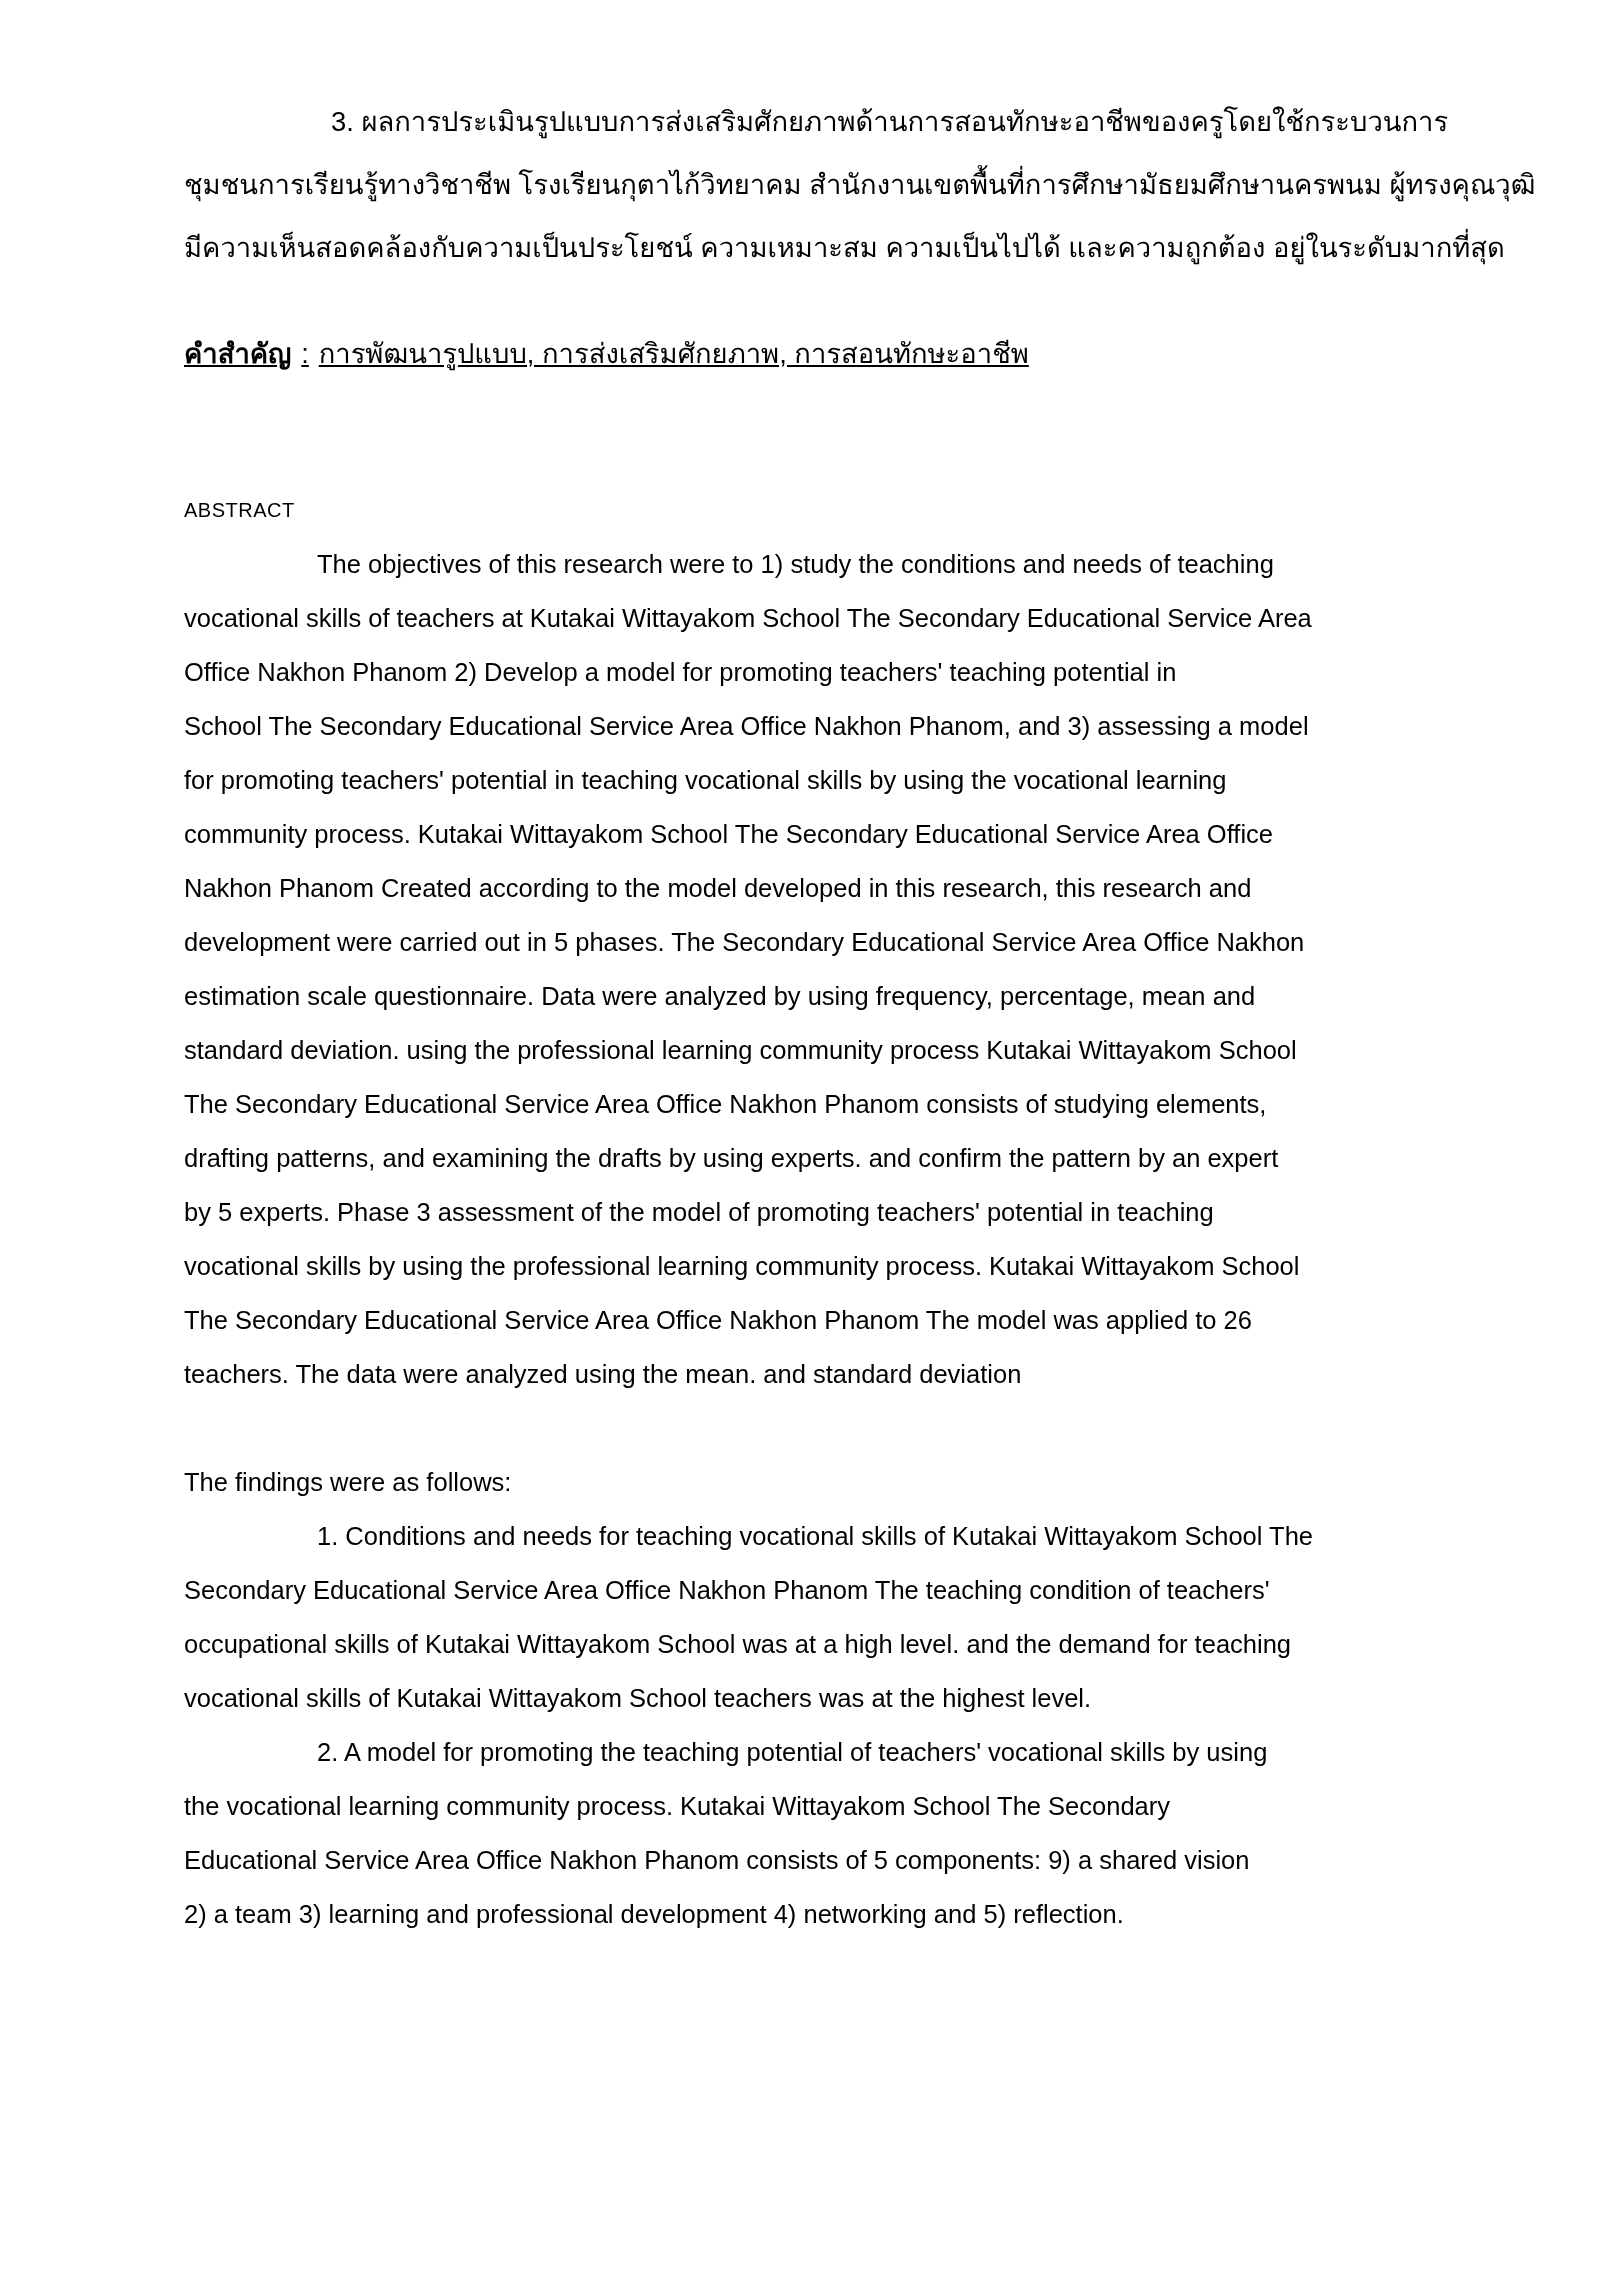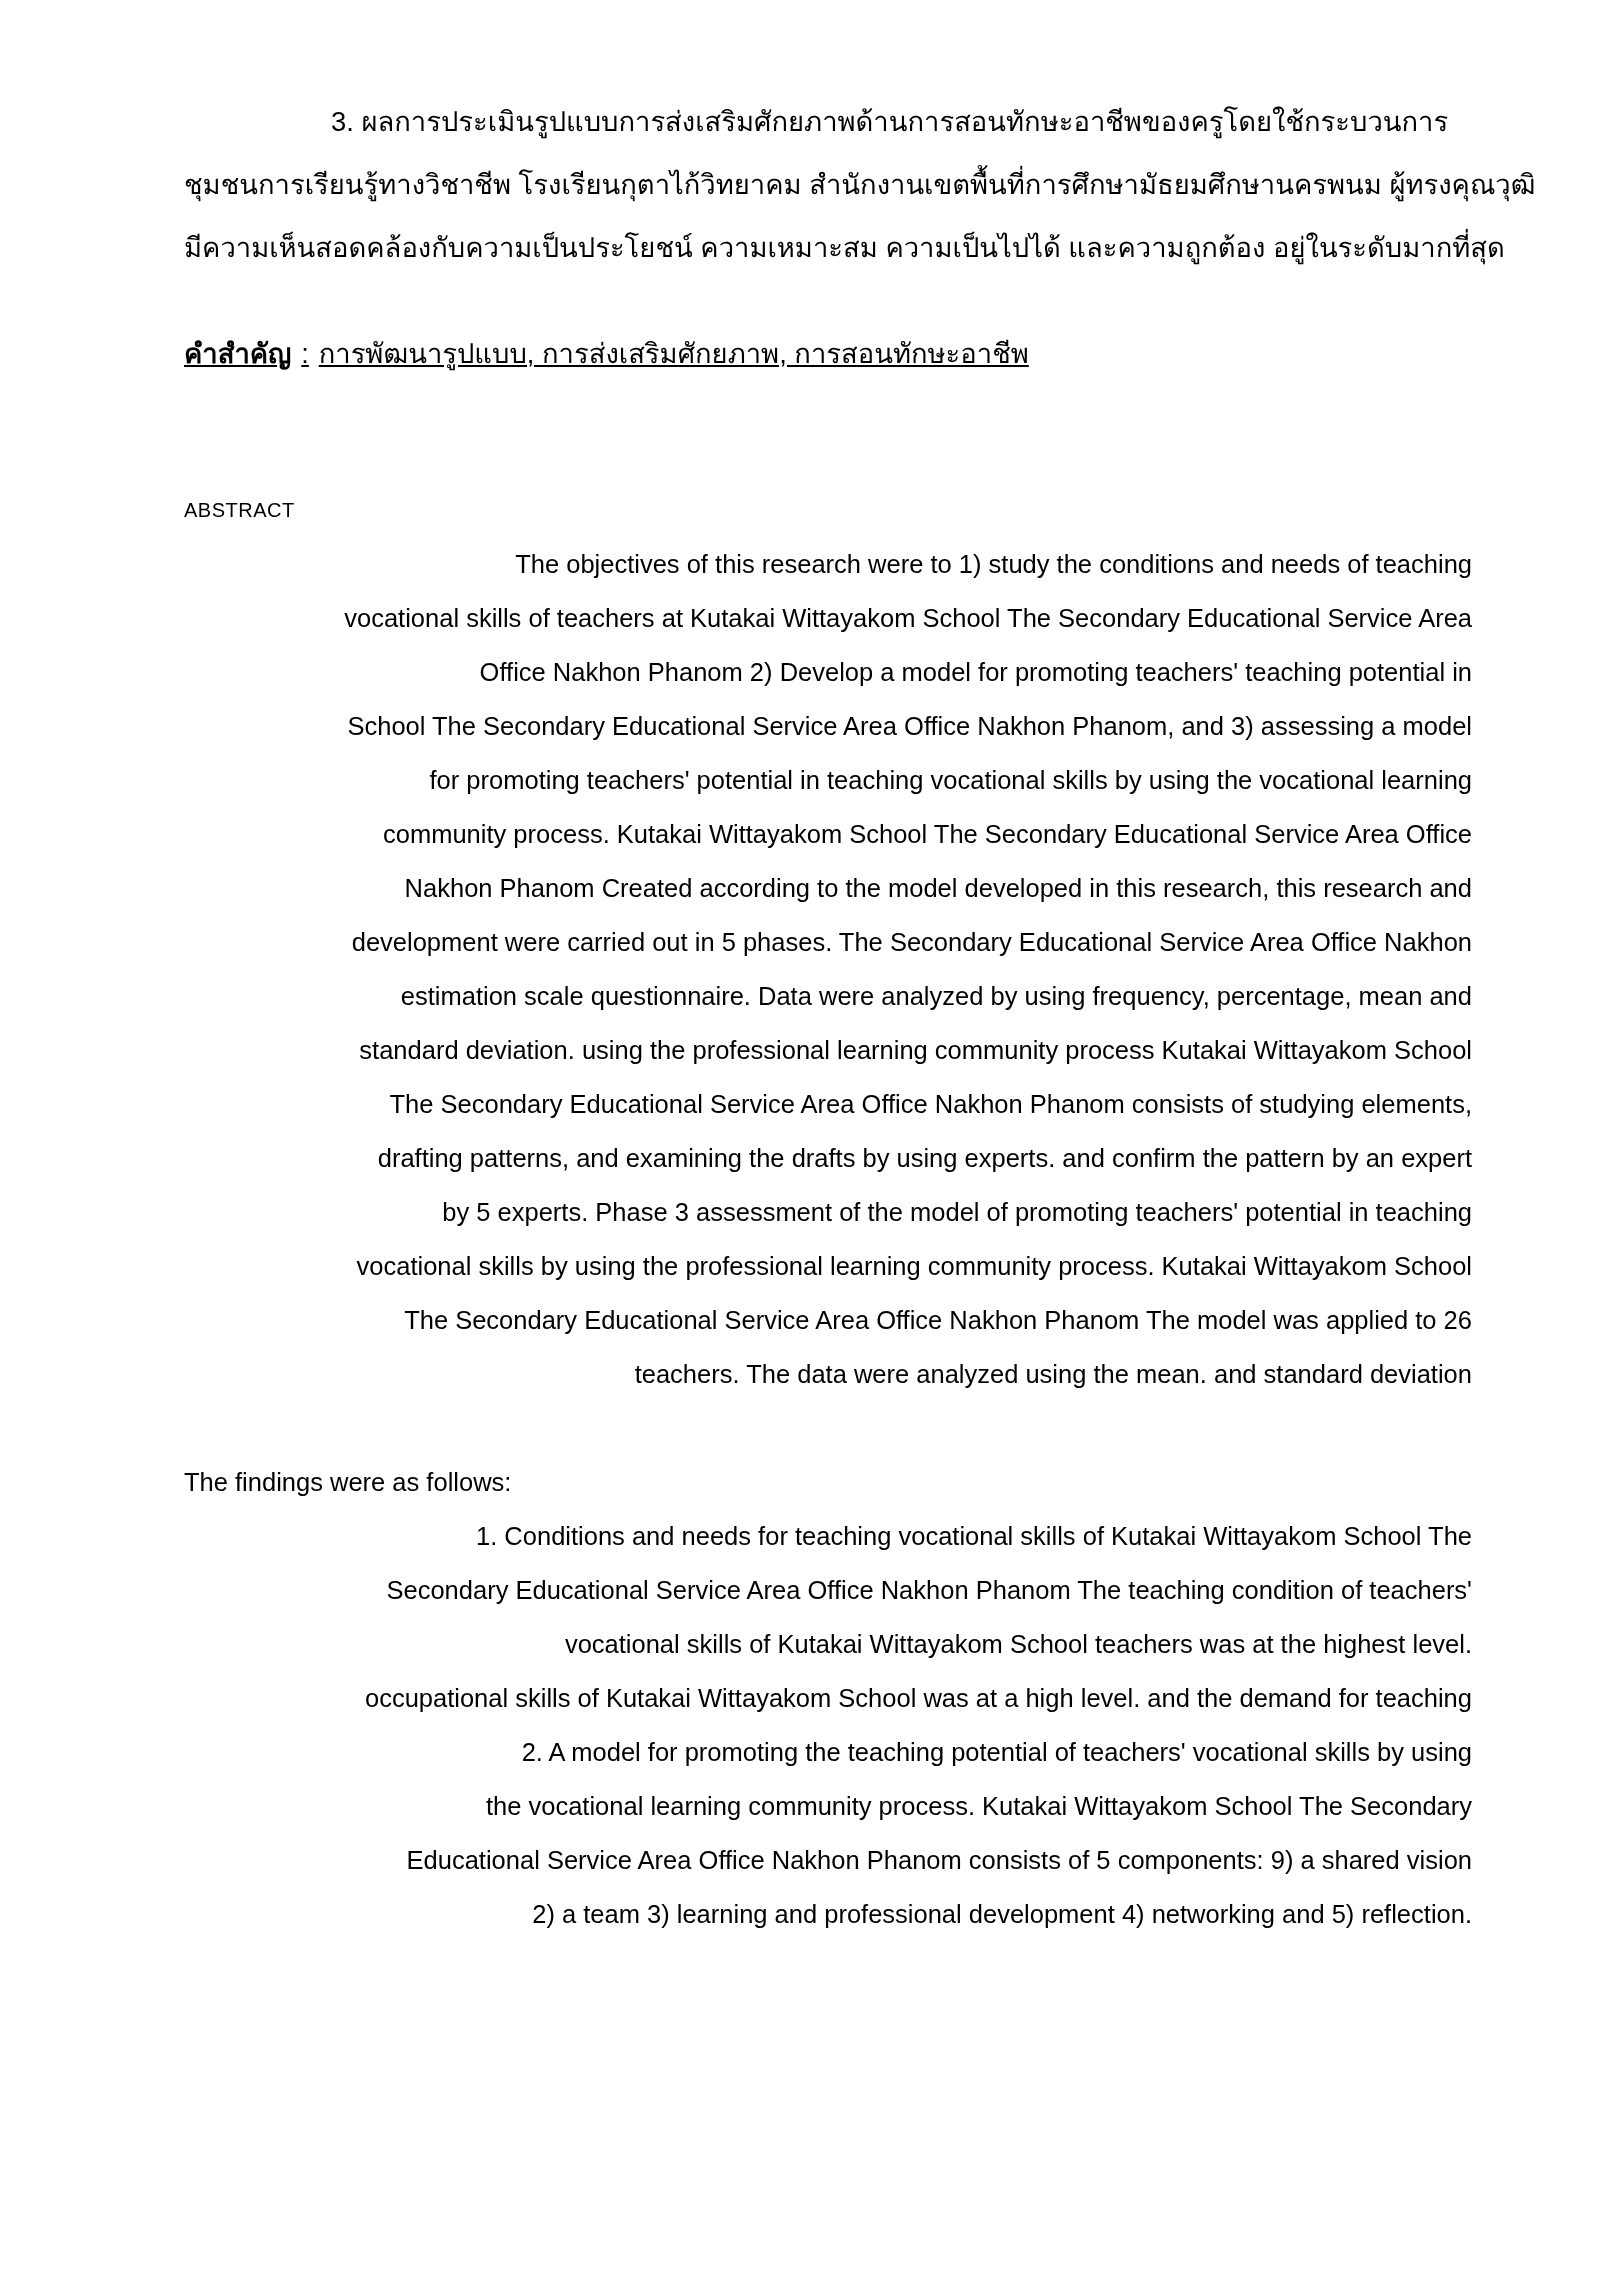--- a/index.html
+++ b/index.html
@@ -49,21 +49,20 @@
     font-weight: normal;
     line-height: 54px;
     letter-spacing: 0.5px;
   }
   .para {
     font-size: 25.5px;
     line-height: 54px;
   }
   .para .line {
     white-space: nowrap;
-    text-align: right;
   }
   .line.indent {
     padding-left: 133px;
   }
   .findings-intro {
     margin-top: 54px;
     font-size: 25.5px;
     line-height: 54px;
     white-space: nowrap;
   }
@@ -103,22 +102,22 @@
       <div class="line">vocational skills by using the professional learning community process. Kutakai Wittayakom School</div>
       <div class="line">The Secondary Educational Service Area Office Nakhon Phanom The model was applied to 26</div>
       <div class="line">teachers. The data were analyzed using the mean. and standard deviation</div>
     </div>
 
     <div class="findings-intro">The findings were as follows:</div>
 
     <div class="para">
       <div class="line indent">1. Conditions and needs for teaching vocational skills of Kutakai Wittayakom School The</div>
       <div class="line">Secondary Educational Service Area Office Nakhon Phanom The teaching condition of teachers'</div>
+      <div class="line">occupational skills of Kutakai Wittayakom School was at a high level. and the demand for teaching</div>
       <div class="line">vocational skills of Kutakai Wittayakom School teachers was at the highest level.</div>
-      <div class="line">occupational skills of Kutakai Wittayakom School was at a high level. and the demand for teaching</div>
       <div class="line indent">2. A model for promoting the teaching potential of teachers' vocational skills by using</div>
       <div class="line">the vocational learning community process. Kutakai Wittayakom School The Secondary</div>
       <div class="line">Educational Service Area Office Nakhon Phanom consists of 5 components: 9) a shared vision</div>
       <div class="line">2) a team 3) learning and professional development 4) networking and 5) reflection.</div>
     </div>
 
   </div>
 </div>
 
 

